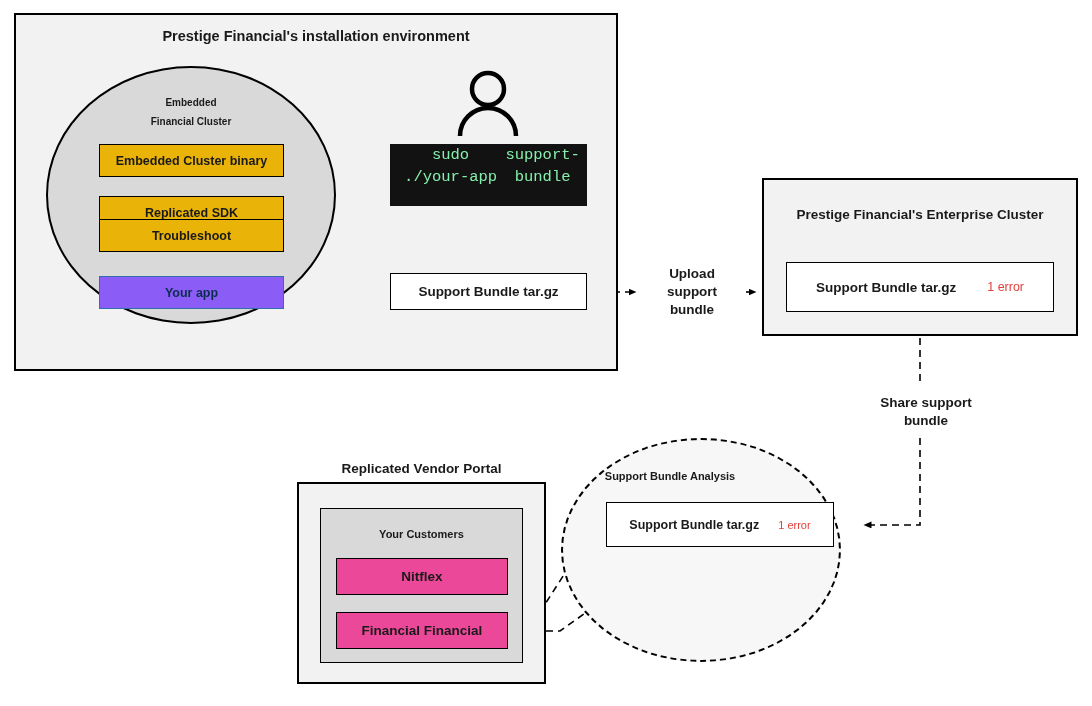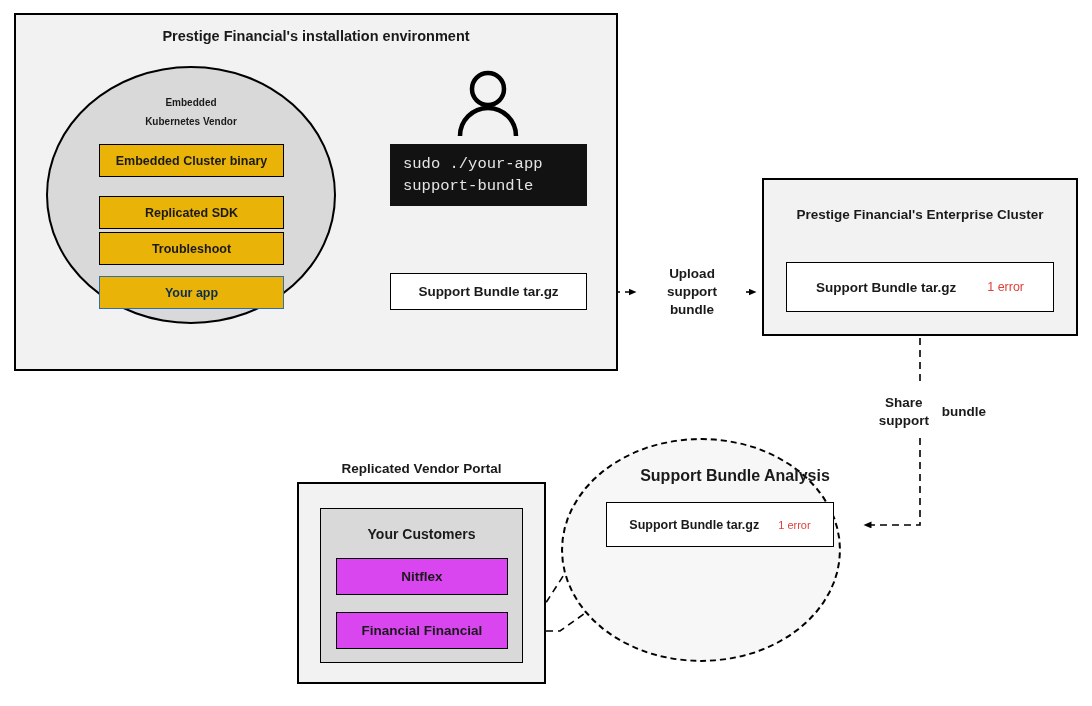--- a/index.html
+++ b/index.html
@@ -79,47 +79,46 @@
     left: 99px;
     width: 185px;
     height: 33px;
     background: #eab308;
     border: 1.5px solid #000000;
     font-size: 12.5px;
     font-weight: bold;
   }
   #box-ec-binary { top: 144px; }
   #box-sdk       { top: 196px; }
-  #box-trouble   { top: 232px; }
+  #box-trouble   { top: 219px; }
   #box-your-app  {
     top: 276px;
-    background: #eab308;
+    background: #8b5cf6;
     border: 1.5px solid #2f6fae;
     color: #0b2e4f;
   }
 
   
   #user-icon {
     left: 452px;
     top: 70px;
     width: 72px;
     height: 68px;
   }
 
   
   #terminal {
     left: 390px;
     top: 144px;
     width: 197px;
     height: 62px;
     background: #121212;
-    color: #e5e5e5;
+    color: #86efac;
     font-family: "Liberation Mono", monospace;
     font-size: 15.5px;
-    flex-direction: column;
     align-items: flex-start;
     justify-content: center;
     padding-left: 13px;
     line-height: 22px;
   }
 
   
   #bundle-install {
     left: 390px;
     top: 273px;
@@ -188,38 +187,39 @@
 
   
   #share-label {
     left: 866px;
     top: 392px;
     width: 120px;
     height: 40px;
     font-size: 13.5px;
     font-weight: bold;
     line-height: 18px;
+    flex-direction: column;
   }
 
   
   #analysis-circle {
     left: 561px;
     top: 438px;
     width: 280px;
     height: 224px;
     background: #f7f7f7;
     border: 2px dashed #000000;
     border-radius: 50%;
   }
   #analysis-title {
-    left: 635px;
+    left: 570px;
     top: 465px;
     width: 200px;
     height: 22px;
-    font-size: 16px;
+    font-size: 11px;
     font-weight: bold;
   }
   #analysis-bundle {
     left: 606px;
     top: 502px;
     width: 228px;
     height: 45px;
     background: #ffffff;
     border: 1.5px solid #000000;
     font-size: 12.5px;
@@ -251,28 +251,28 @@
     width: 203px;
     height: 155px;
     background: #d9d9d9;
     border: 1.5px solid #000000;
   }
   #customers-title {
     left: 320px;
     top: 524px;
     width: 203px;
     height: 20px;
-    font-size: 14px;
+    font-size: 11px;
     font-weight: bold;
   }
   .customer-box {
     left: 336px;
     width: 172px;
     height: 37px;
-    background: #d946ef;
+    background: #ec4899;
     border: 1.5px solid #000000;
     font-size: 13.5px;
     font-weight: bold;
     text-align: center;
   }
   #customer-nitflex { top: 558px; }
   #customer-prestige { top: 612px; }
 </style>
 </head>
 <body>
@@ -302,21 +302,21 @@
 
     <path d="M576,556 L540,612 L514,630" fill="none" stroke="#000000" stroke-width="1.6" stroke-dasharray="7,5" marker-end="url(#arrow)"></path>
   </svg>
 
   <div class="node" id="install-env"></div>
   <div class="node" id="install-env-title">Prestige Financial's installation environment</div>
 
   <div class="node" id="cluster-circle"></div>
   <div class="node" id="cluster-title">
     <span>Embedded</span>
-    <span>Kubernetes Vendor</span>
+    <span>Financial Cluster</span>
   </div>
 
   <div class="node cluster-box" id="box-ec-binary">Embedded Cluster binary</div>
   <div class="node cluster-box" id="box-sdk">Replicated SDK</div>
   <div class="node cluster-box" id="box-trouble">Troubleshoot</div>
   <div class="node cluster-box" id="box-your-app">Your app</div>
 
   <div class="node" id="user-icon">
     <svg width="72" height="68" viewBox="0 0 72 68" aria-hidden="true">
       <circle cx="36" cy="19" r="16" fill="none" stroke="#000000" stroke-width="4.5"></circle>

